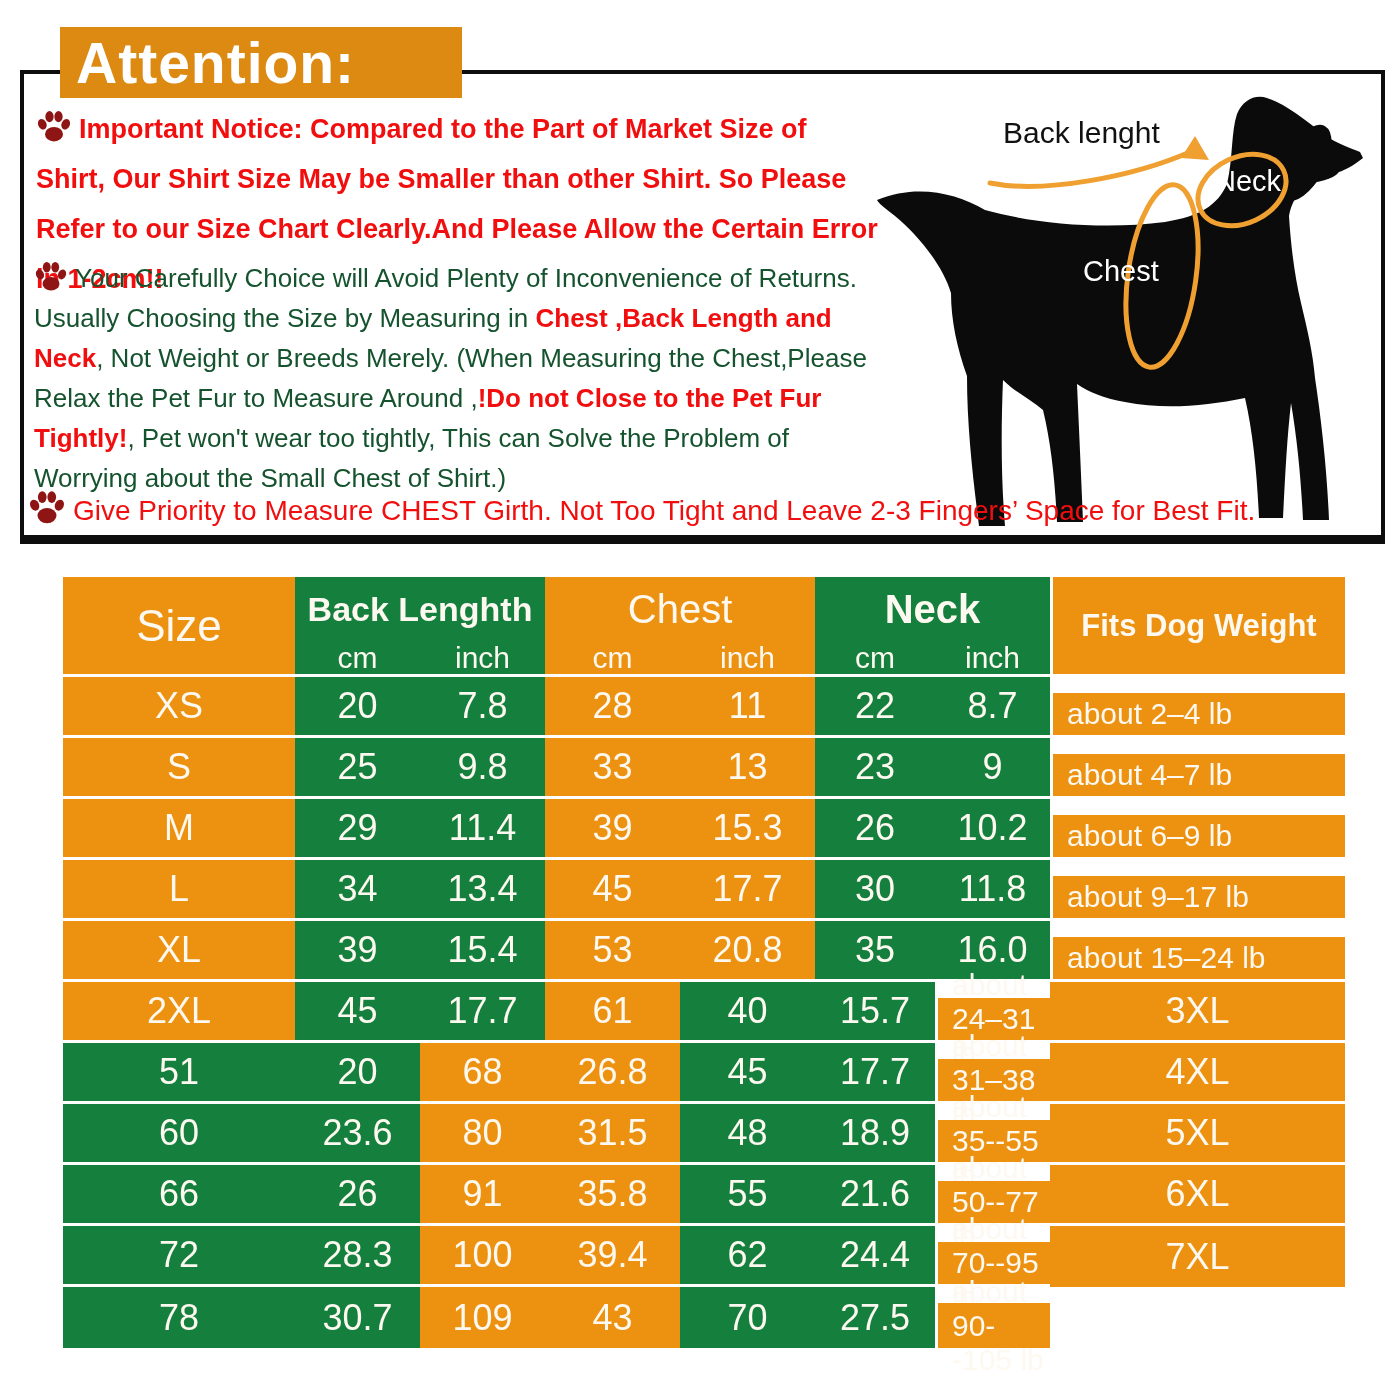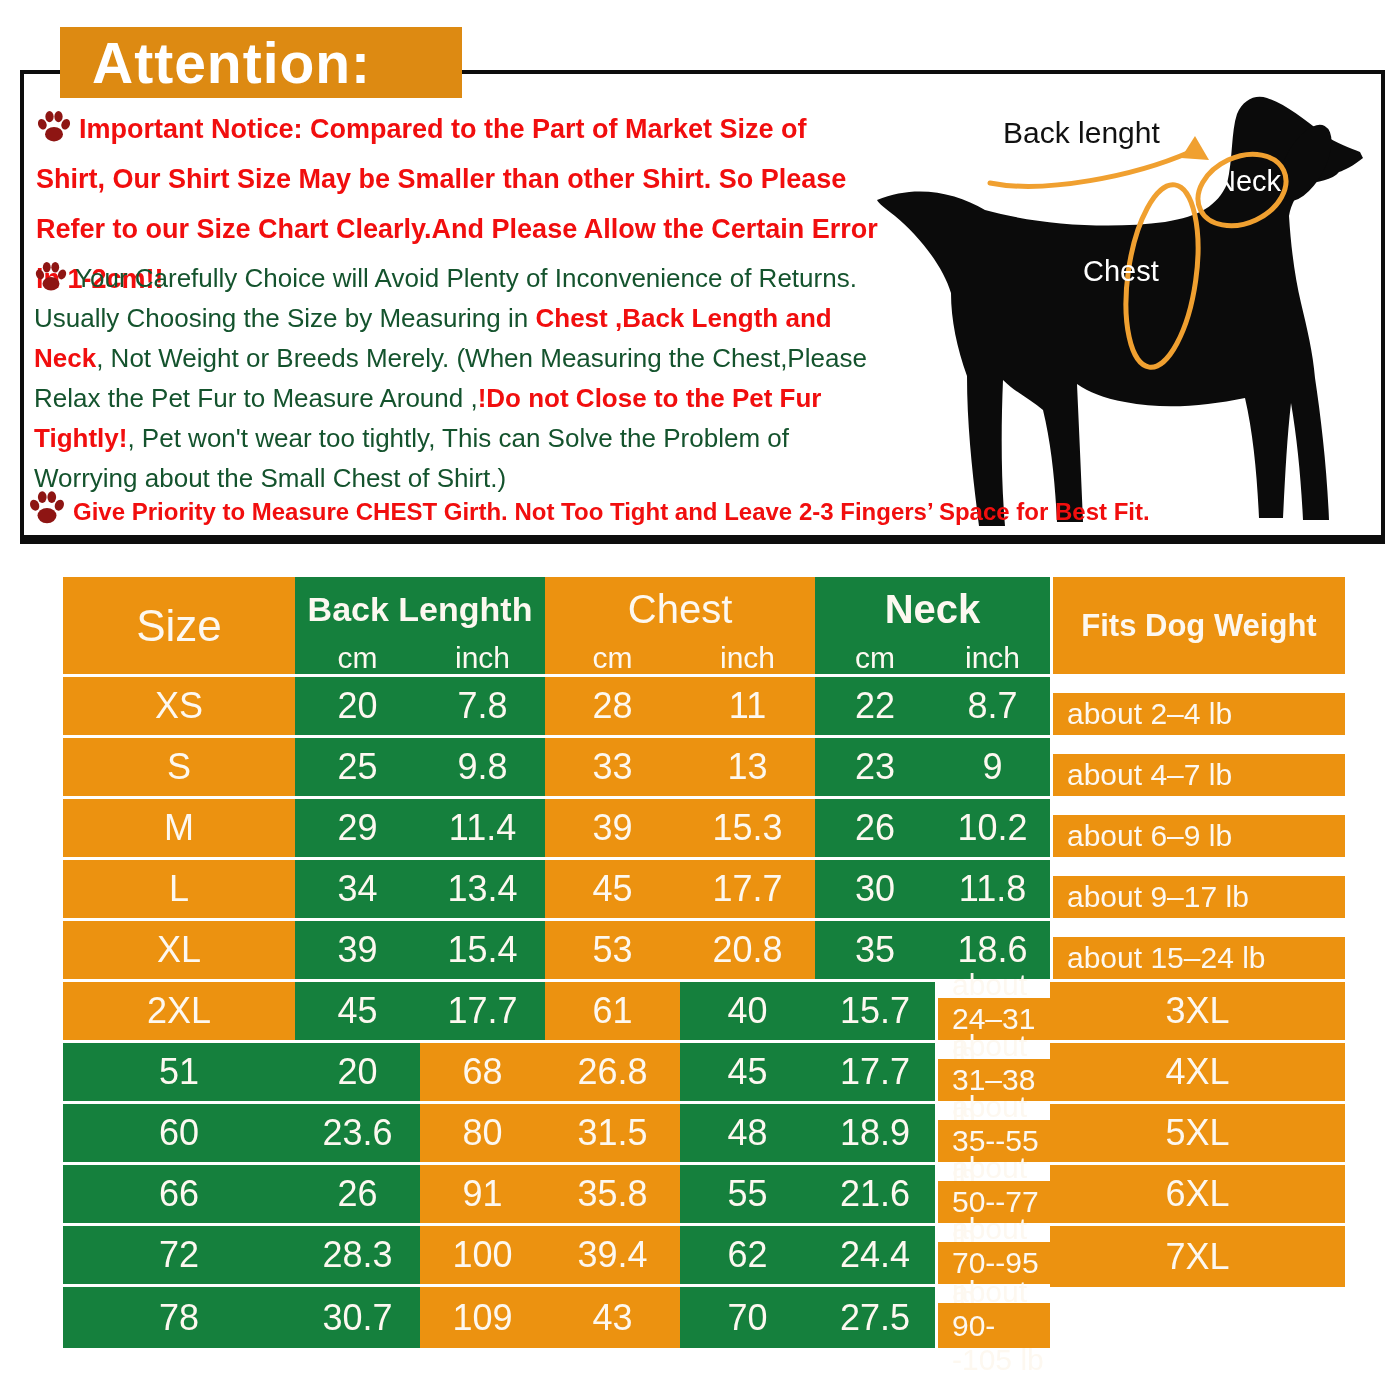--- a/index.html
+++ b/index.html
@@ -4,32 +4,32 @@
 <style>
   html,body{margin:0;padding:0;}
   body{
     width:1400px;height:1400px;position:relative;background:#ffffff;
     font-family:"Liberation Sans", sans-serif;overflow:hidden;
   }
   
   .att-title{
     position:absolute;left:60px;top:27px;width:402px;height:71px;
     background:#dd8a12;color:#ffffff;font-weight:bold;font-size:57px;
-    display:flex;align-items:center;padding-left:32px;box-sizing:border-box;
+    display:flex;align-items:center;padding-left:16px;box-sizing:border-box;
     z-index:3;letter-spacing:1px;
   }
   .notice-box{
     position:absolute;left:20px;top:70px;width:1365px;height:474px;
     border:4px solid #0d0d0d;border-bottom-width:9px;box-sizing:border-box;
     background:#ffffff;z-index:0;
   }
   .para{position:absolute;z-index:2;}
   .para1{left:36px;top:104px;width:845px;font-size:27px;line-height:50px;font-weight:bold;}
   .para2{left:34px;top:258px;width:852px;font-size:26px;line-height:40px;}
-  .para3{left:28px;top:489px;width:1360px;font-size:24px;line-height:36px;font-weight:bold;white-space:nowrap;z-index:4;}
+  .para3{left:28px;top:489px;width:1360px;font-size:28px;line-height:36px;font-weight:normal;white-space:nowrap;z-index:4;}
   .run-red{color:#f10e0e;}
   .run-black{color:#14532d;}
   .para2 .run-red{font-weight:bold;}
   .paw{display:inline-block;vertical-align:-7px;margin-right:7px;}
   .paw svg{display:block;}
   
   .dog-area{position:absolute;left:855px;top:88px;width:540px;height:458px;z-index:1;}
   .dog-area svg{display:block;}
   
   .size-table{
@@ -199,21 +199,21 @@
     <div class="cell c-or">17.7</div>
     <div class="cell c-rd">30</div>
     <div class="cell c-rd">11.8</div>
     <div class="cell c-or c-weight">about 9–17 lb</div>
     <div class="cell c-or">XL</div>
     <div class="cell c-rd">39</div>
     <div class="cell c-rd">15.4</div>
     <div class="cell c-or">53</div>
     <div class="cell c-or">20.8</div>
     <div class="cell c-rd">35</div>
-    <div class="cell c-rd">18.6</div>
+    <div class="cell c-rd">16.0</div>
     <div class="cell c-or c-weight">about 15–24 lb</div>
     <div class="cell c-or">2XL</div>
     <div class="cell c-rd">45</div>
     <div class="cell c-rd">17.7</div>
     <div class="cell c-or">61</div>
     <div class="cell c-rd">40</div>
     <div class="cell c-rd">15.7</div>
     <div class="cell c-or c-weight">about 24–31 lb</div>
     <div class="cell c-or">3XL</div>
     <div class="cell c-rd">51</div>

